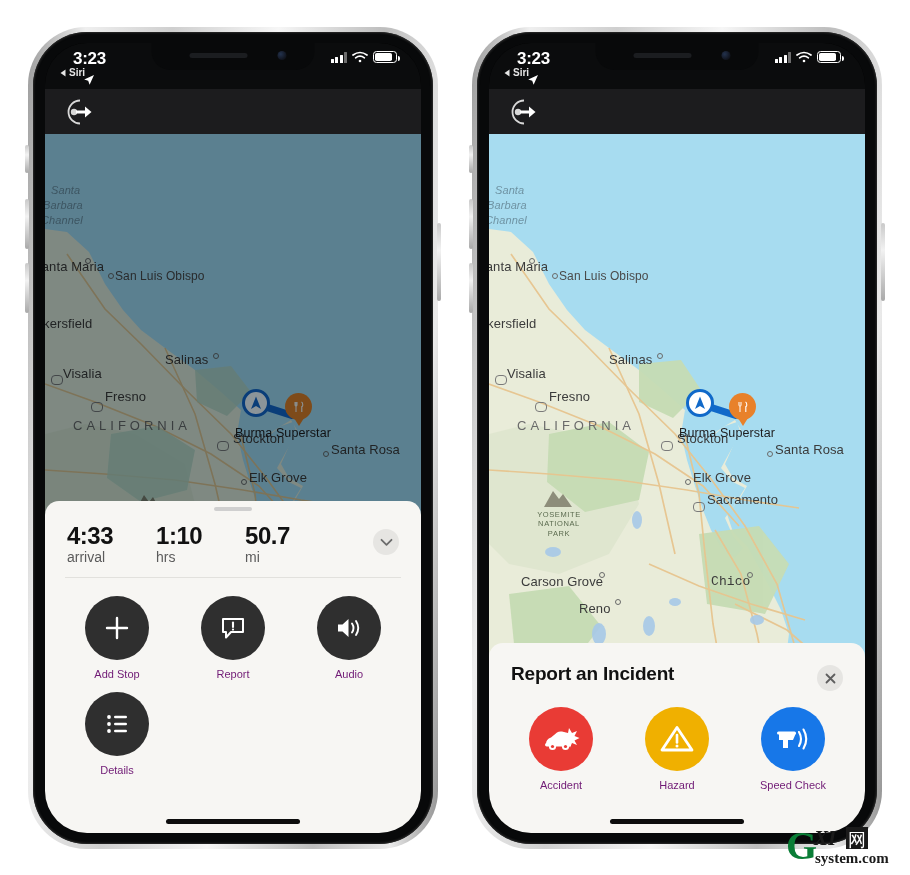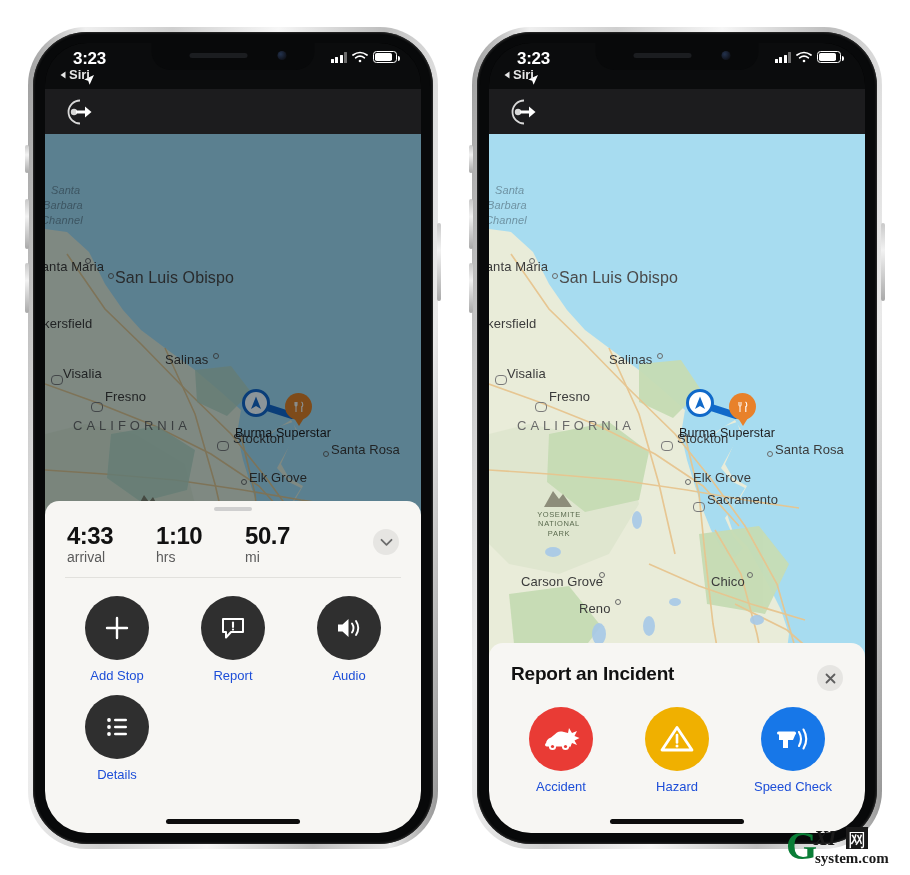--- a/index.html
+++ b/index.html
@@ -63,33 +63,33 @@
   .sb-right { position:absolute; right:24px; top:8px; display:flex; align-items:center; gap:5px; }
   .sig { display:flex; align-items:flex-end; gap:1.5px; height:11px; }
   .sig i { display:block; width:3px; background:#fff; border-radius:.5px; }
   .sig i:nth-child(1){height:4px;} .sig i:nth-child(2){height:6px;}
   .sig i:nth-child(3){height:8px;} .sig i:nth-child(4){height:11px; background:#6d6d6d;}
   .batt { position:relative; width:24px; height:12px; border:1.4px solid #fff; border-radius:3.5px; }
   .batt::after{ content:""; position:absolute; right:-4px; top:3.5px; width:2px; height:5px;
                 background:#fff; border-radius:0 2px 2px 0; }
   .batt i { position:absolute; left:1.3px; top:1.3px; bottom:1.3px; width:78%; background:#fff; border-radius:1.8px; }
   .sb-siri {
-    position:absolute; left:15px; top:24px; font-size:13px; color:#e6e6e6;
+    position:absolute; left:15px; top:24px; font-size:10px; color:#e6e6e6;
     display:flex; align-items:center; gap:3px; font-weight:600;
   }
 
   
   .appbar { position:absolute; left:0; right:0; top:46px; height:45px; background:#1c1c1e; z-index:25; }
   .exit-icon { position:absolute; left:16px; top:6px; width:34px; height:34px; }
 
   
   .map { position:absolute; left:0; right:0; top:91px; bottom:0; overflow:hidden; }
   .map .land { position:absolute; inset:0; }
   .dimmer { position:absolute; inset:0; background:#43525a; mix-blend-mode:multiply; opacity:.62; pointer-events:none; }
-  .maplabel { position:absolute; font-size:16px; color:#4a4a4a; white-space:nowrap; letter-spacing:.1px; }
+  .maplabel { position:absolute; font-size:12px; color:#4a4a4a; white-space:nowrap; letter-spacing:.1px; }
   .maplabel.big   { font-size:13px; color:#3b3b3b; }
   .maplabel.sea   { color:#6f93a3; font-style:italic; font-size:11px; }
   .maplabel.state { font-size:13px; letter-spacing:4px; color:#6a6a6a; }
   .maplabel.park  { font-size:7.5px; letter-spacing:.6px; color:#5b6b4f; text-align:center; line-height:1.25; }
   .maplabel.dest  { font-size:12.5px; font-weight:400; color:#1d1d1f; }
   .dot-o { position:absolute; width:6px; height:6px; border:1.3px solid #6a6a6a; border-radius:50%; }
   .hwy { position:absolute; width:12px; height:10px; border:1.2px solid #7a7a7a; border-radius:4px;
          font-size:5px; color:#6a6a6a; text-align:center; line-height:9px; }
 
   
@@ -113,21 +113,21 @@
   .eta-col .u { font-size:14px; color:#5b5b5b; margin-top:1px; }
   .chev-btn { position:absolute; right:22px; top:28px; width:26px; height:26px; border-radius:50%;
               background:#e6e5e2; display:flex; align-items:center; justify-content:center; }
   .divider { height:1px; background:#e2e1dd; margin:0 20px; }
 
   .grid { display:grid; grid-template-columns:repeat(3,1fr); row-gap:12px; padding:18px 14px 0; }
   .cell { display:flex; flex-direction:column; align-items:center; gap:8px; }
   .circ { width:64px; height:64px; border-radius:50%; background:#2f2f2f;
           display:flex; align-items:center; justify-content:center; }
   .circ.red { background:#f5362c; }
-  .cell .lbl { font-size:13px; color:#1d4ed8; }
+  .cell .lbl { font-size:11px; color:#701a75; }
 
   
   .rep-title { font-size:19px; font-weight:700; color:#111; padding:20px 0 0 22px; letter-spacing:-.2px; }
   .close-btn { position:absolute; right:22px; top:22px; width:26px; height:26px; border-radius:50%;
                background:#e6e5e2; display:flex; align-items:center; justify-content:center; }
   .circ.acc { background:#e93b35; } .circ.haz { background:#f0b000; } .circ.spd { background:#1777e8; }
 
   .home-ind { position:absolute; left:50%; transform:translateX(-50%); bottom:9px;
               width:134px; height:5px; border-radius:3px; background:#0d0d0d; z-index:35; }
 
@@ -432,21 +432,21 @@
 
         <svg style="position:absolute;left:52px;top:352px;width:34px;height:24px" viewBox="0 0 34 24">
           <path d="M3 21 L12 5 L18 13 L22 8 L31 21 Z" fill="#8d8d7a"></path>
         </svg>
         <div class="maplabel park" style="left:38px; top:376px; width:64px;">YOSEMITE<br>NATIONAL<br>PARK</div>
 
         <div class="maplabel big" style="left:32px; top:440px;">Carson Grove</div>
         <div class="dot-o" style="left:110px;top:438px;"></div>
         <div class="maplabel big" style="left:90px; top:467px;">Reno</div>
         <div class="dot-o" style="left:126px;top:465px;"></div>
-        <div class="maplabel big" style="left:222px;top:440px;">Chico</div>
+        <div class="maplabel big" style="left:222px;top:440px;font-family:Liberation Mono, monospace;">Chico</div>
         <div class="dot-o" style="left:258px;top:438px;"></div>
 
         <div class="route" style="left:210px; top:266px; width:42px; transform:rotate(18deg); transform-origin:left center;"></div>
         <div class="puck" style="left:197px; top:255px;">
           <svg width="16" height="16" viewBox="0 0 16 16">
             <path d="M8 1.5 L13 14 L8 11 L3 14 Z" fill="#1069c9"></path>
           </svg>
         </div>
         <div class="pin" style="left:240px; top:259px;">
           <svg width="12" height="12" viewBox="0 0 12 12">

